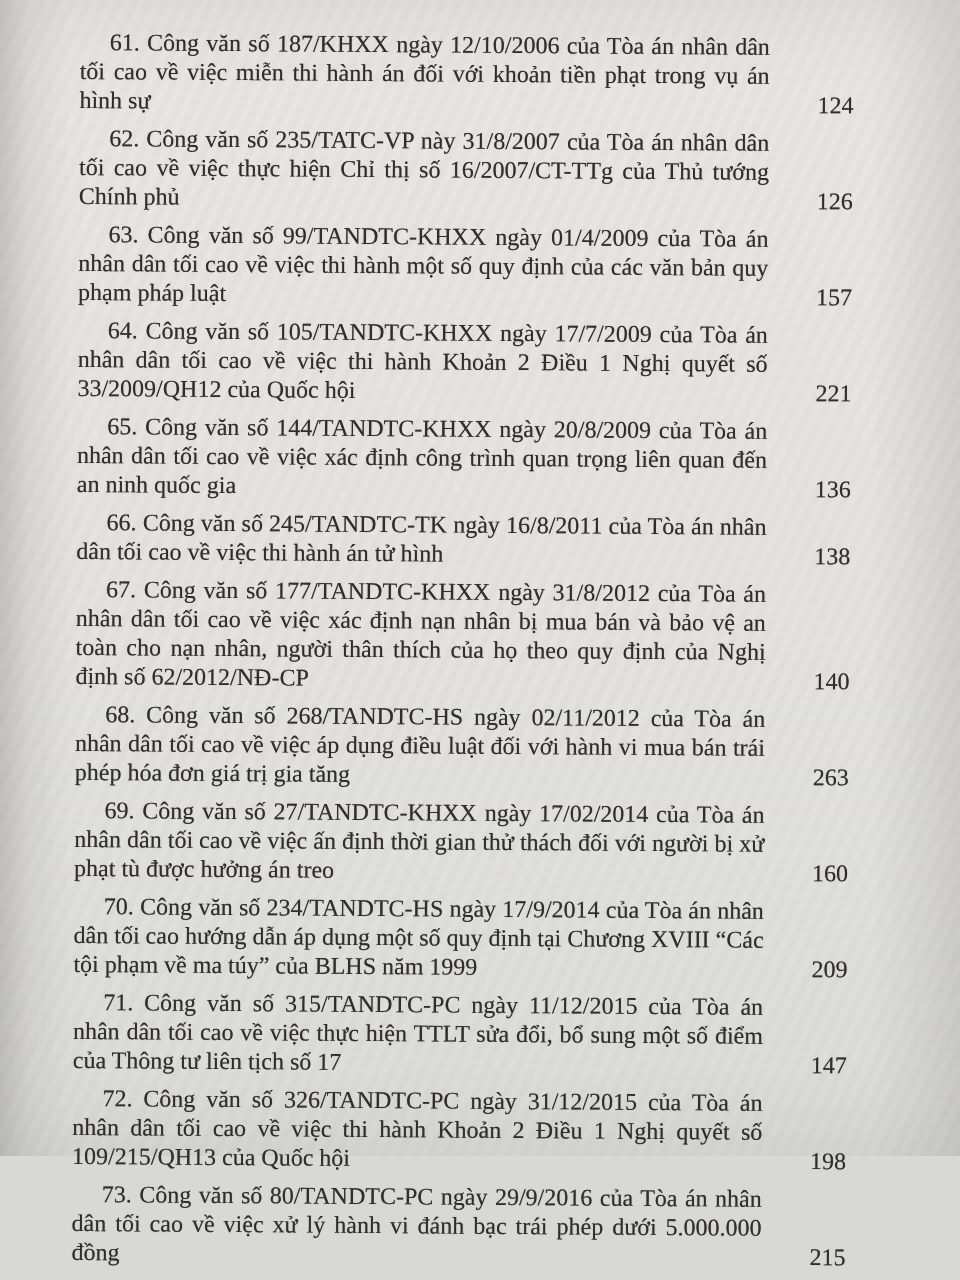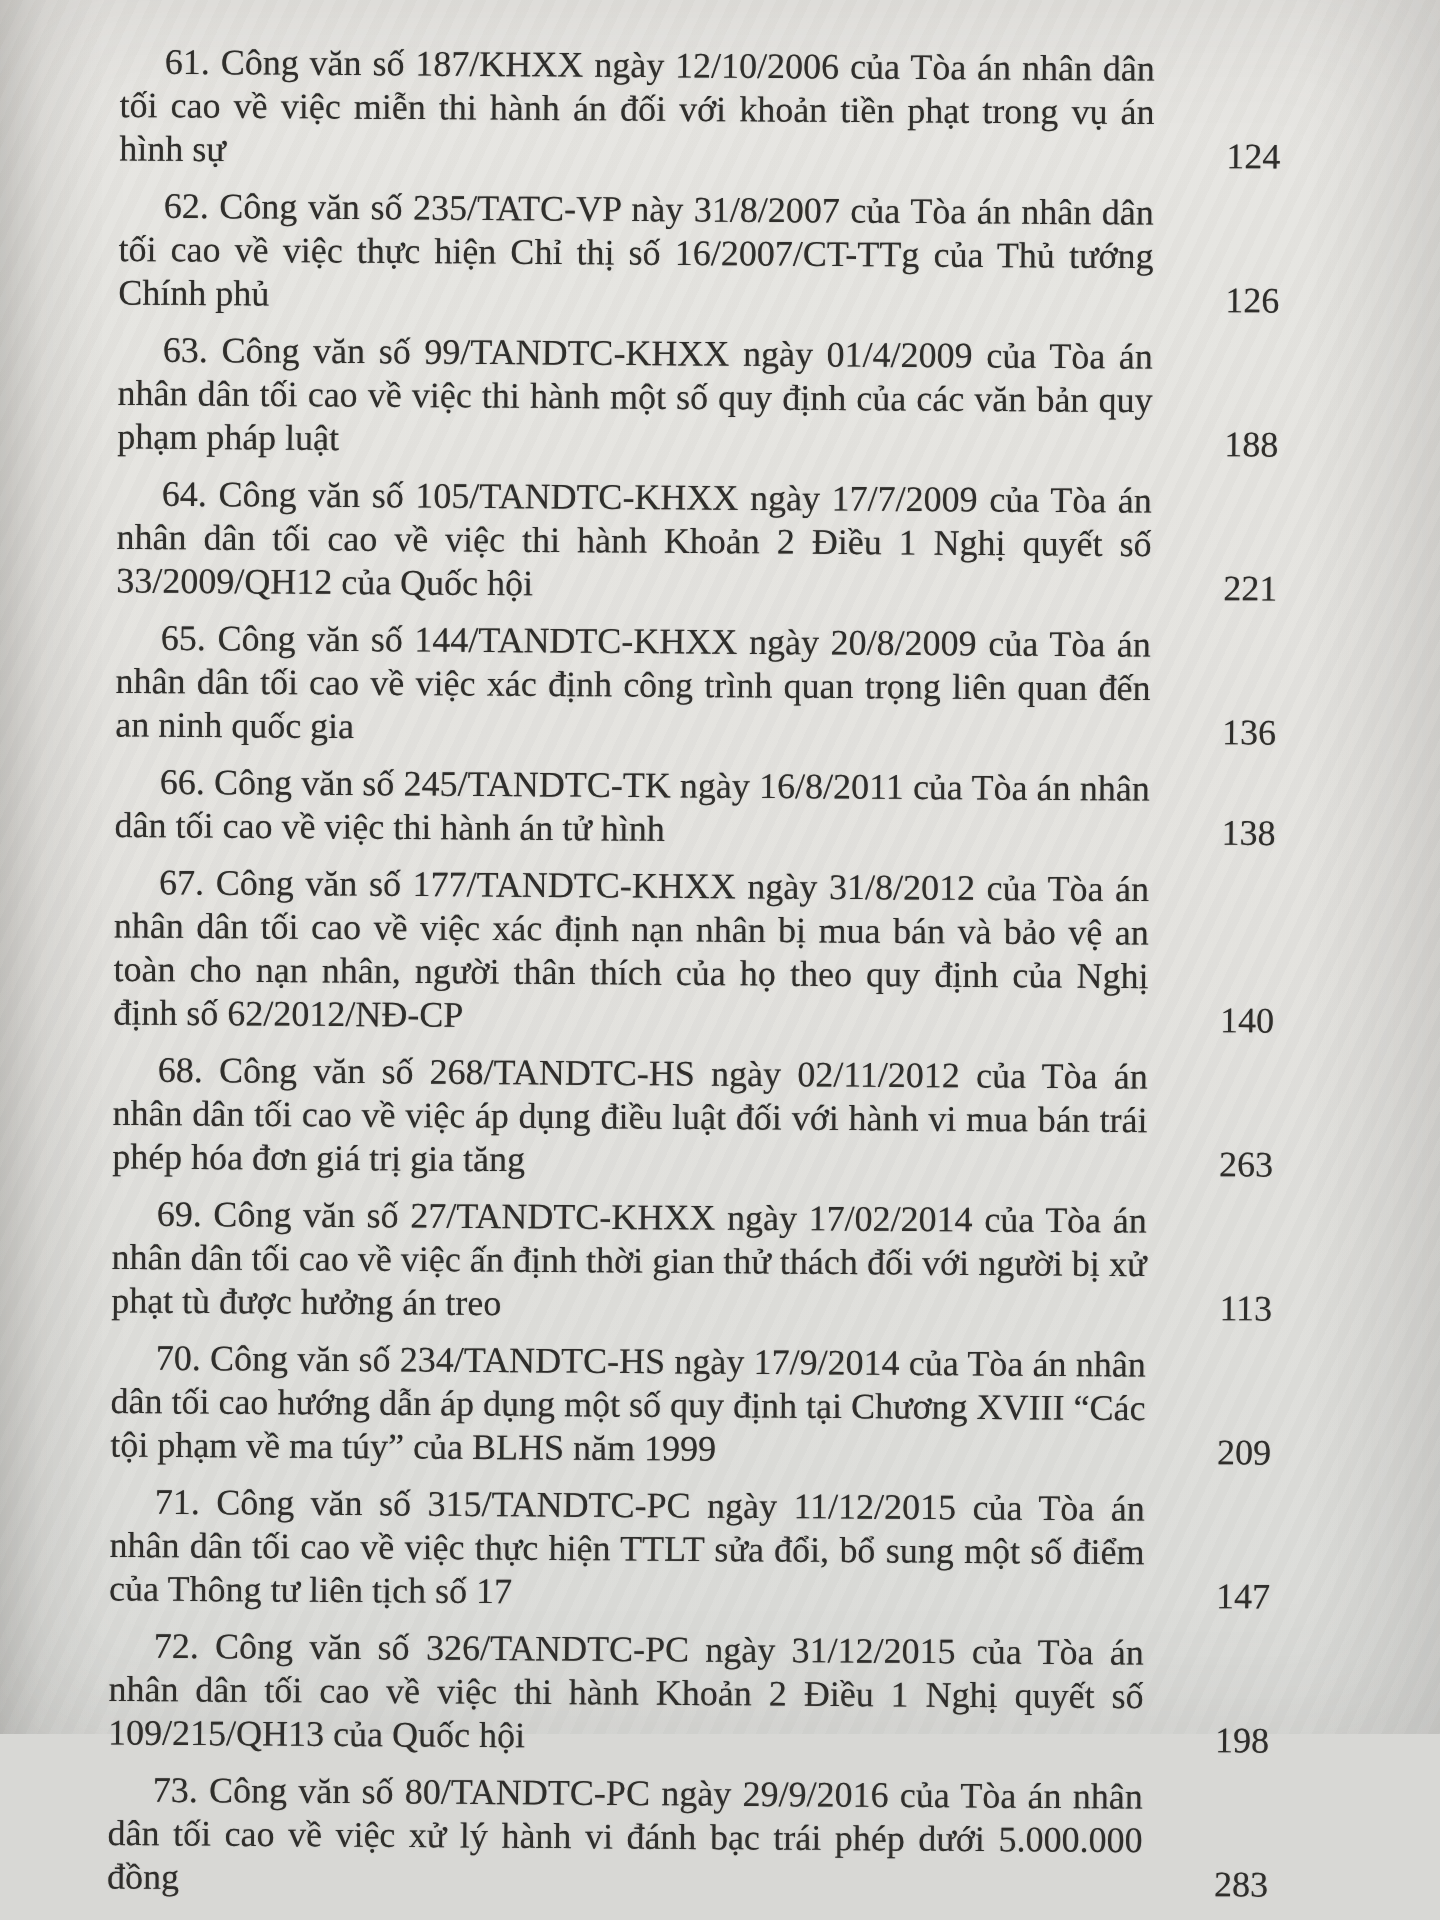--- a/index.html
+++ b/index.html
@@ -59,21 +59,21 @@
         <span class="entry-page">124</span>
       </div>
 
       <div class="entry">
         <span class="entry-text">62. Công văn số 235/TATC-VP này 31/8/2007 của Tòa án nhân dân tối cao về việc thực hiện Chỉ thị số 16/2007/CT-TTg của Thủ tướng Chính phủ</span>
         <span class="entry-page">126</span>
       </div>
 
       <div class="entry">
         <span class="entry-text">63. Công văn số 99/TANDTC-KHXX ngày 01/4/2009 của Tòa án nhân dân tối cao về việc thi hành một số quy định của các văn bản quy phạm pháp luật</span>
-        <span class="entry-page">188</span>
+        <span class="entry-page">157</span>
       </div>
 
       <div class="entry">
         <span class="entry-text">64. Công văn số 105/TANDTC-KHXX ngày 17/7/2009 của Tòa án nhân dân tối cao về việc thi hành Khoản 2 Điều 1 Nghị quyết số 33/2009/QH12 của Quốc hội</span>
         <span class="entry-page">221</span>
       </div>
 
       <div class="entry">
         <span class="entry-text">65. Công văn số 144/TANDTC-KHXX ngày 20/8/2009 của Tòa án nhân dân tối cao về việc xác định công trình quan trọng liên quan đến an ninh quốc gia</span>
         <span class="entry-page">136</span>
@@ -89,36 +89,36 @@
         <span class="entry-page">140</span>
       </div>
 
       <div class="entry">
         <span class="entry-text">68. Công văn số 268/TANDTC-HS ngày 02/11/2012 của Tòa án nhân dân tối cao về việc áp dụng điều luật đối với hành vi mua bán trái phép hóa đơn giá trị gia tăng</span>
         <span class="entry-page">263</span>
       </div>
 
       <div class="entry">
         <span class="entry-text">69. Công văn số 27/TANDTC-KHXX ngày 17/02/2014 của Tòa án nhân dân tối cao về việc ấn định thời gian thử thách đối với người bị xử phạt tù được hưởng án treo</span>
-        <span class="entry-page">113</span>
+        <span class="entry-page">160</span>
       </div>
 
       <div class="entry">
         <span class="entry-text">70. Công văn số 234/TANDTC-HS ngày 17/9/2014 của Tòa án nhân dân tối cao hướng dẫn áp dụng một số quy định tại Chương XVIII “Các tội phạm về ma túy” của BLHS năm 1999</span>
         <span class="entry-page">209</span>
       </div>
 
       <div class="entry">
         <span class="entry-text">71. Công văn số 315/TANDTC-PC ngày 11/12/2015 của Tòa án nhân dân tối cao về việc thực hiện TTLT sửa đổi, bổ sung một số điểm của Thông tư liên tịch số 17</span>
         <span class="entry-page">147</span>
       </div>
 
       <div class="entry">
         <span class="entry-text">72. Công văn số 326/TANDTC-PC ngày 31/12/2015 của Tòa án nhân dân tối cao về việc thi hành Khoản 2 Điều 1 Nghị quyết số 109/215/QH13 của Quốc hội</span>
         <span class="entry-page">198</span>
       </div>
 
       <div class="entry">
         <span class="entry-text">73. Công văn số 80/TANDTC-PC ngày 29/9/2016 của Tòa án nhân dân tối cao về việc xử lý hành vi đánh bạc trái phép dưới 5.000.000 đồng</span>
-        <span class="entry-page">283</span>
+        <span class="entry-page">215</span>
       </div>
     </div>
 </div>
 
 </body></html>

